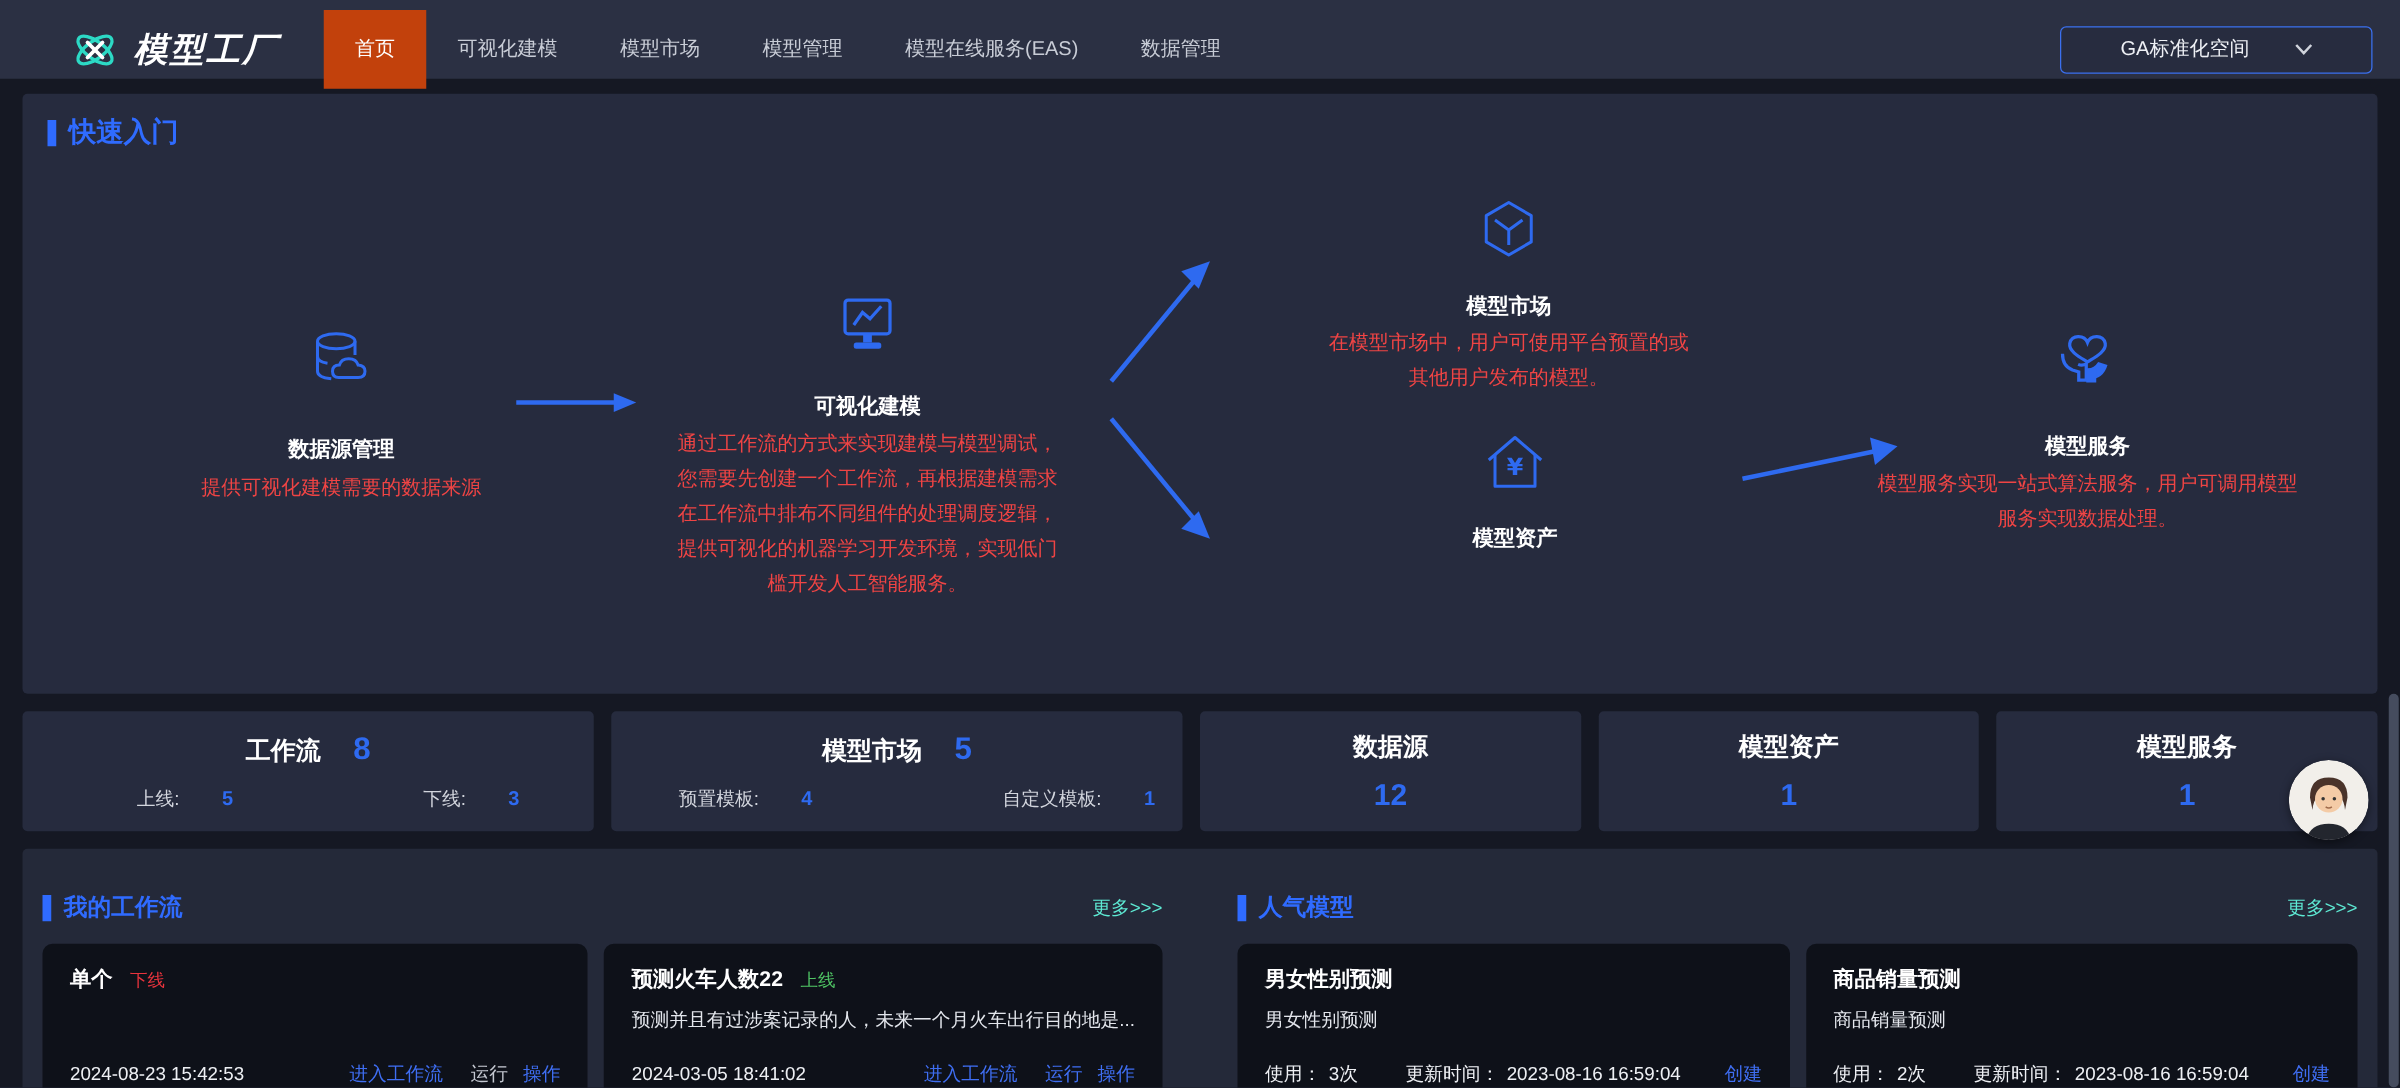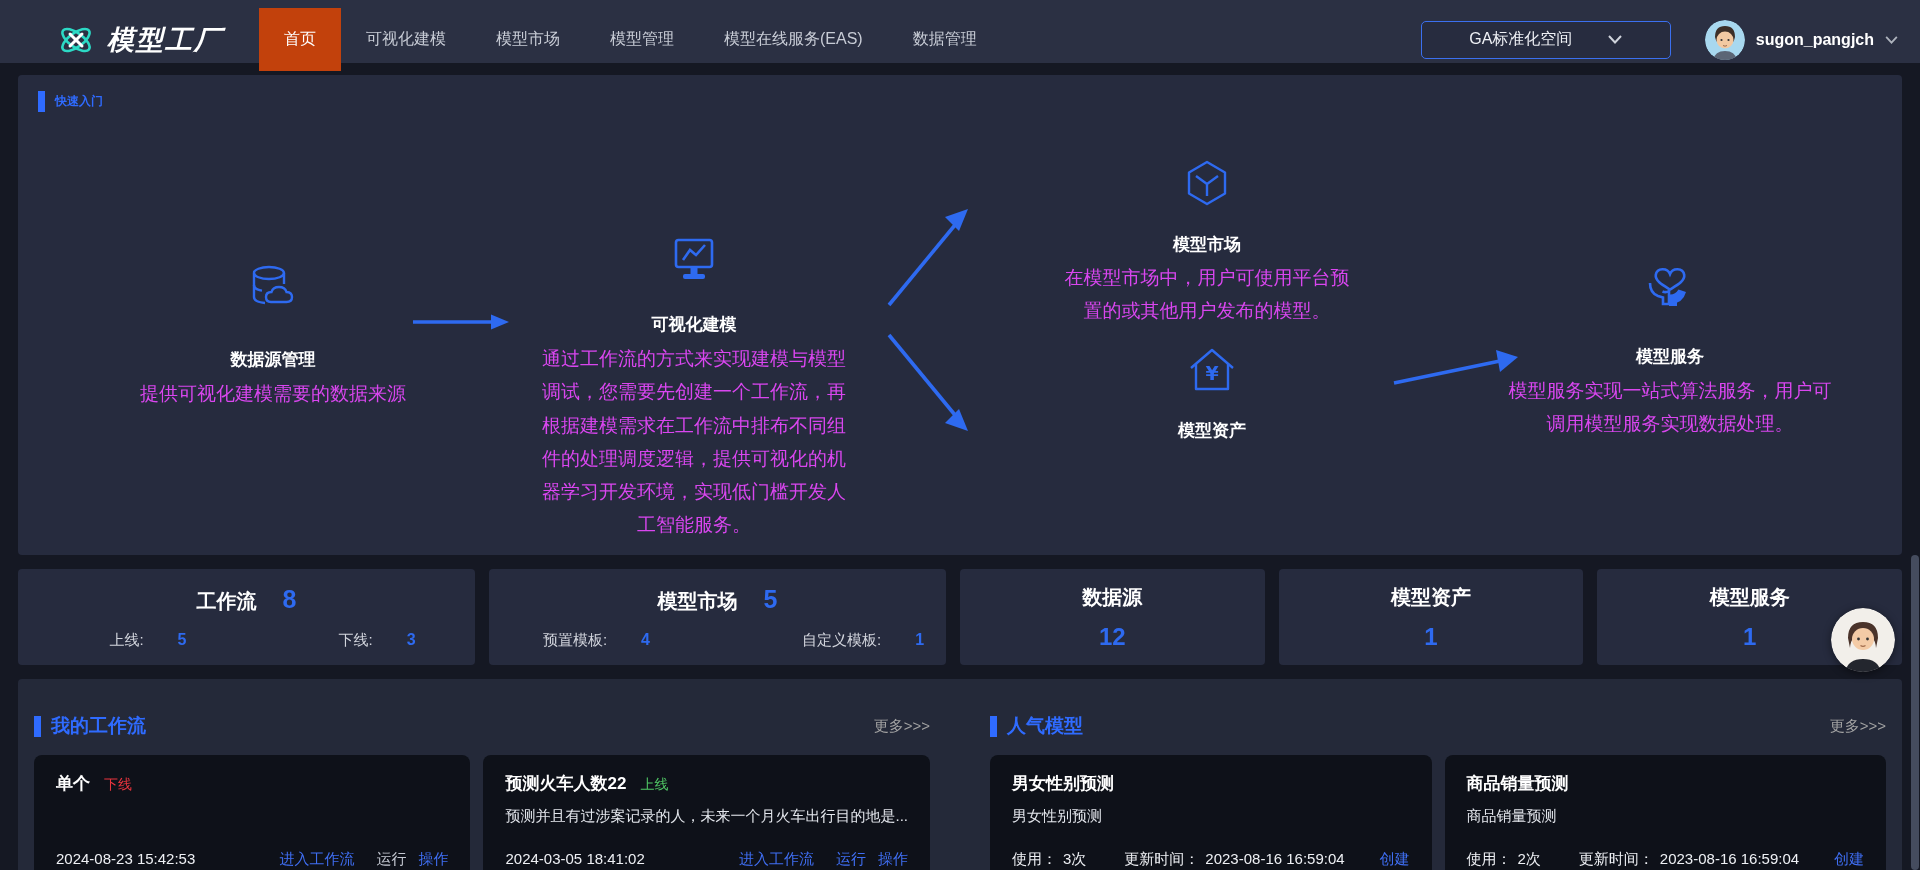--- a/index.html
+++ b/index.html
@@ -14,28 +14,28 @@
   .nav-item { display:flex; align-items:center; padding:0 25px; font-size:16px; color:#c8ccd6; cursor:pointer; text-decoration:none; }
   .nav-item.active { background:#c2410c; color:#fff; }
   .nav-right { margin-left:auto; display:flex; align-items:center; gap:34px; }
   .workspace-select { width:250px; height:38px; border:1px solid #3b70f0; border-radius:5px; background:#272c3f;
       display:flex; align-items:center; justify-content:center; gap:36px; color:#eef0f5; font-size:16px; cursor:pointer; }
   .user { display:flex; align-items:center; gap:11px; cursor:pointer; color:#fff; font-size:16px; font-weight:bold; }
   .avatar { width:40px; height:40px; border-radius:50%; overflow:hidden; display:block; }
 
   
   .quickstart { position:relative; margin:12px 18px 0; height:480px; background:#262b3e; border-radius:4px; }
-  .sec-title { display:flex; align-items:center; gap:10px; font-size:12px; font-weight:bold; color:#2f6bff; }
+  .sec-title { display:flex; align-items:center; gap:10px; font-size:22px; font-weight:bold; color:#2f6bff; }
   .sec-title .bar { width:7px; height:21px; background:#2f6bff; display:inline-block; }
   .quickstart .sec-title { position:absolute; left:20px; top:16px; }
 
   .step { position:absolute; text-align:center; }
   .step .icon { display:flex; justify-content:center; }
   .step-name { font-size:17px; font-weight:bold; color:#ffffff; }
-  .step-desc { font-size:19px; color:#d946ef; line-height:1.75; text-align:center; }
+  .step-desc { font-size:16px; color:#ef4444; line-height:1.75; text-align:center; }
 
   .step1 { left:55px;  top:185px; width:400px; }
   .step1 .step-name { margin-top:30px; }
   .step1 .step-desc { margin-top:6px; }
   .step2 { left:521px; top:158px; width:310px; }
   .step2 .step-name { margin-top:26px; }
   .step2 .step-desc { margin-top:6px; }
   .step3 { left:1039px; top:82px; width:300px; }
   .step3 .step-name { margin-top:24px; }
   .step3 .step-desc { margin-top:5px; }
@@ -64,21 +64,21 @@
   .stat-sub { display:flex; align-items:baseline; gap:34px; font-size:15px; color:#d2d5dd;margin-left:32px; }
   .stat-sub b { color:#2e6af0; font-size:16px; }
   .stat-small .stat-value { margin-top:12px; text-align:center; font-size:24px; }
   .stat-small .stat-title { text-align:center; }
 
   
   .bottom { margin:14px 18px 0; background:#242939; border-radius:4px; padding:18px 16px 10px; display:flex; gap:60px; }
   .bsection { flex:1; min-width:0;margin-top:16px; }
   .bhead { display:flex; align-items:center; }
   .bhead .sec-title { font-size:19px; }
-  .more-link { margin-left:auto; color:#a3a3a3; font-size:15px; cursor:pointer; text-decoration:none; }
+  .more-link { margin-left:auto; color:#5eead4; font-size:15px; cursor:pointer; text-decoration:none; }
   .cards-row { display:flex; gap:13px; margin-top:16px; }
   .dcard { flex:1; background:#0e1119; border-radius:8px; height:128px; padding:17px 22px 14px; display:flex; flex-direction:column; }
   .dcard-toprow { display:flex; align-items:baseline; gap:14px; }
   .dcard-name { font-size:17px; font-weight:bold; color:#fff; }
   .status { font-size:14px; }
   .status-offline { color:#e8343d; }
   .status-online  { color:#4fc464; }
   .dcard-desc { margin-top:12px; font-size:15px; color:#e3e6ec; white-space:nowrap; overflow:hidden; text-overflow:ellipsis; }
   .dcard-bottom { margin-top:auto; display:flex; align-items:baseline; font-size:15px; color:#eef0f4; }
   .dcard-links { margin-left:auto; display:flex; gap:12px; }
@@ -121,37 +121,20 @@
     <a class="nav-item">模型在线服务(EAS)</a>
     <a class="nav-item">数据管理</a>
   </nav>
   <div class="nav-right">
     <div class="workspace-select">
       <span>GA标准化空间</span>
       <svg width="14" height="9" viewBox="0 0 14 9">
           <polyline points="1,1 7,7.5 13,1" fill="none" stroke="#cfd3db" stroke-width="2"></polyline>
         </svg>
     </div>
-    <div class="user">
-      <span class="avatar">
-        <svg width="40" height="40" viewBox="0 0 40 40">
-          <circle cx="20" cy="20" r="20" fill="#a8d8ef"></circle>
-          <path d="M10 17 q0-11 10-11 q10 0 10 11 l-1.5 5 q-1 -7 -8.5 -7 t-8.5 7 Z" fill="#3c2f28"></path>
-          <circle cx="20" cy="20" r="8.5" fill="#f2c9a2"></circle>
-          <circle cx="16.5" cy="20" r="1.1" fill="#333"></circle>
-            <circle cx="23.5" cy="20" r="1.1" fill="#333"></circle>
-          <path d="M18 25.5 q2 1.4 4 0" stroke="#9c6b4e" stroke-width="1" fill="none"></path>
-          <path d="M8 40 q2-9 12-9 t12 9 Z" fill="#5b6575"></path>
-        </svg>
-      </span>
-      <span>sugon_pangjch</span>
-      <svg width="13" height="8" viewBox="0 0 14 9">
-          <polyline points="1,1 7,7.5 13,1" fill="none" stroke="#aeb3bd" stroke-width="2"></polyline>
-        </svg>
-    </div>
   </div>
 </header>
 
 <section class="quickstart">
   <div class="sec-title">
     <span class="bar"></span>
     <span>快速入门</span>
   </div>
 
   <div class="step step1">

